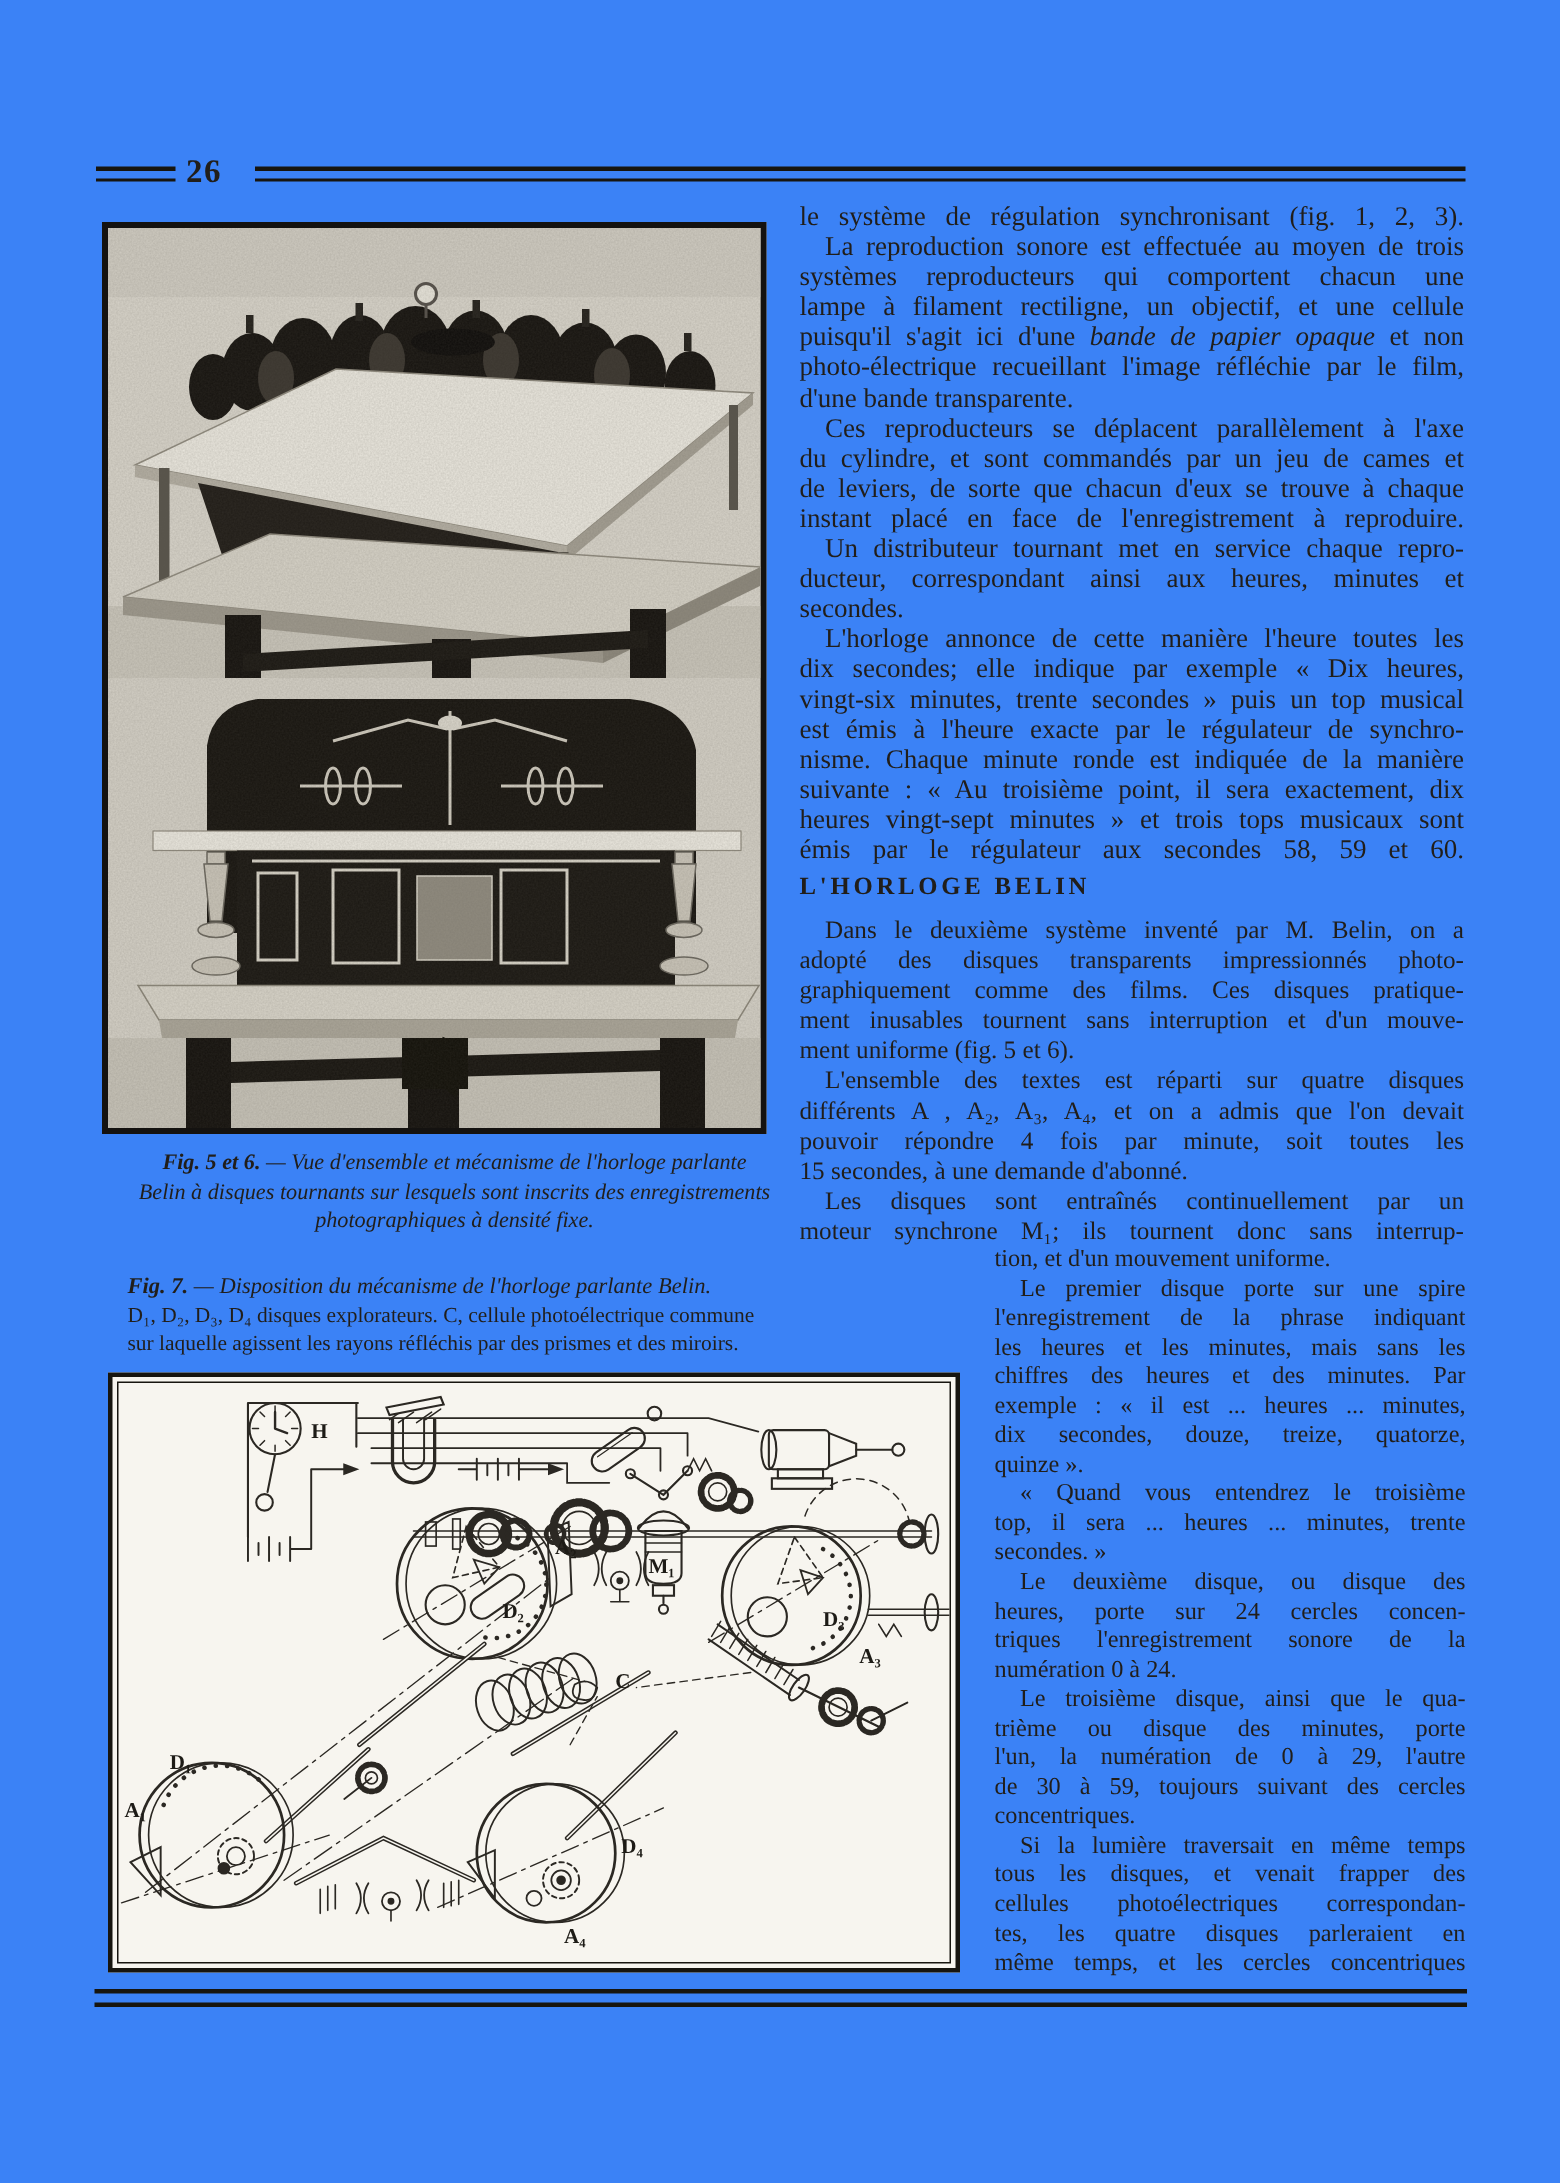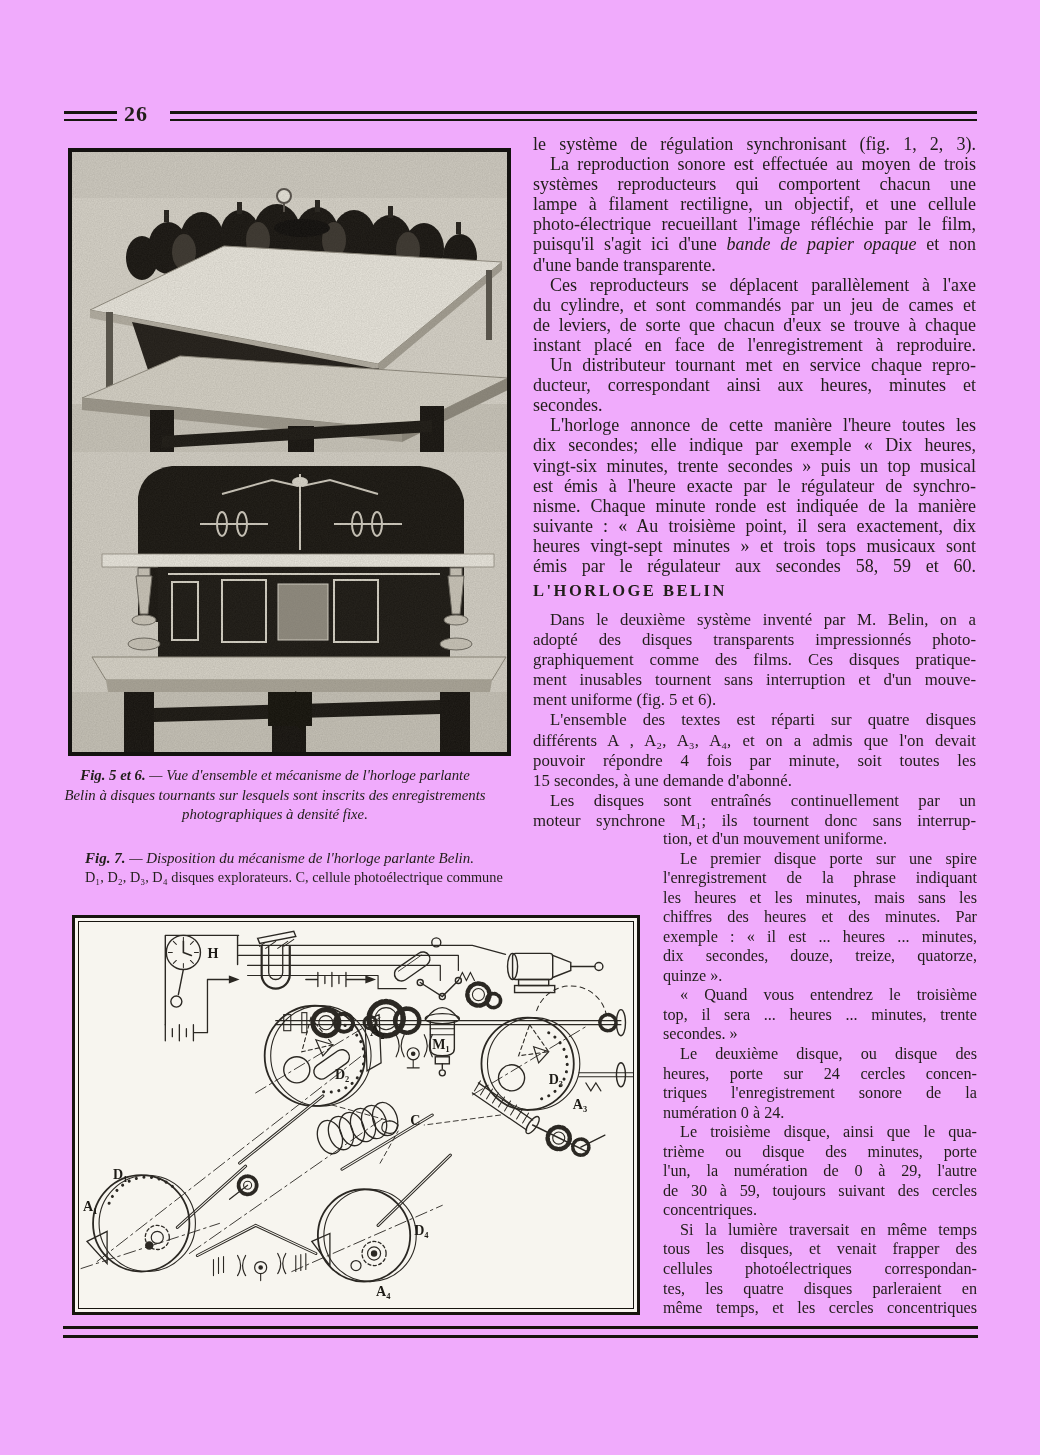--- a/index.html
+++ b/index.html
@@ -1,30 +1,30 @@
 <!DOCTYPE html>
 <html><head>
 <meta charset="utf-8">
 <style>
   html,body{margin:0;padding:0;background:#ddd;}
-  .page{position:relative;width:1040px;height:1455px;background:#f0abfc;
+  .page{position:relative;width:1040px;height:1455px;background:#3b82f6;
         font-family:"Liberation Serif", serif;color:#211e1a;overflow:hidden;}
   
   .dbl-rule{position:absolute;height:5px;border-top:3px solid #17150f;border-bottom:2px solid #17150f;}
   .rule-left{left:64px;top:111px;width:53px;}
   .rule-right{left:170px;top:111px;width:807px;}
   .page-num{position:absolute;left:124px;top:101px;font-size:22px;font-weight:bold;letter-spacing:1px;}
   .foot-rule{position:absolute;left:63px;top:1326px;width:915px;height:6px;
              border-top:3px solid #17150f;border-bottom:3px solid #17150f;}
   
   .photo{position:absolute;left:68px;top:148px;width:443px;height:608px;margin:0;
          border:4px solid #141210;box-sizing:border-box;background:#d7d3c9;}
   .photo svg{display:block;width:100%;height:100%;}
   
-  .caption56{position:absolute;left:46px;top:766px;width:458px;text-align:center;
+  .caption56{position:absolute;left:74px;top:766px;width:458px;text-align:center;
              font-style:italic;font-size:14.8px;line-height:19.5px;}
   .cap-lead{font-weight:bold;}
   .caption7{position:absolute;left:85px;top:848px;width:560px;}
   .cap7-title{font-style:italic;font-size:15px;line-height:20px;}
   .cap7-line{font-size:14.3px;line-height:18.6px;}
   
   .diagram{position:absolute;left:72px;top:915px;width:568px;height:400px;margin:0;
            box-sizing:border-box;border:3px solid #17150f;padding:3px;background:#f7f5ef;}
   .diagram-inner{width:100%;height:100%;border:1.6px solid #17150f;box-sizing:border-box;}
   .diagram svg{display:block;width:100%;height:100%;}
@@ -177,20 +177,21 @@
 
   <div class="caption56">
     <div><span class="cap-lead">Fig. 5 et 6.</span><span> — Vue d'ensemble et mécanisme de l'horloge parlante</span></div>
     <div>Belin à disques tournants sur lesquels sont inscrits des enregistrements</div>
     <div>photographiques à densité fixe.</div>
   </div>
 
   <div class="caption7">
     <div class="cap7-title"><span class="cap-lead">Fig. 7.</span><span> — Disposition du mécanisme de l'horloge parlante Belin.</span></div>
     <div class="cap7-line">D₁, D₂, D₃, D₄ disques explorateurs. C, cellule photoélectrique commune</div>
+    <div class="cap7-line">sur laquelle agissent les rayons réfléchis par des prismes et des miroirs.</div>
   </div>
 
   <figure class="diagram">
     <div class="diagram-inner">
       <svg viewBox="0 0 552 384">
         <g stroke="#2b2823" stroke-width="1.4" fill="none" stroke-linecap="round">
 
           <circle cx="104" cy="30" r="17"></circle>
           <path d="M104,15 v4 M104,41 v4 M89,30 h4 M115,30 h4 M94,19 l3,3 M111,38 l3,3 M114,19 l-3,3 M97,38 l-3,3" stroke-width="1"></path>
           <path d="M104,30 L104,19 M104,30 L112,33" stroke-width="1.6"></path>
@@ -361,22 +362,22 @@
         <text class="dlabel" x="296" y="372">A₄</text>
       </svg>
     </div>
   </figure>
 
   <section class="col wide">
       <div class="line">le système de régulation synchronisant (fig. 1, 2, 3).</div>
       <div class="line ind">La reproduction sonore est effectuée au moyen de trois</div>
       <div class="line">systèmes reproducteurs qui comportent chacun une</div>
       <div class="line">lampe à filament rectiligne, un objectif, et une cellule</div>
+      <div class="line"><span>puisqu'il s'agit ici d'une </span><span class="it">bande de papier opaque</span><span> et non</span></div>
       <div class="line">photo-électrique recueillant l'image réfléchie par le film,</div>
-      <div class="line"><span>puisqu'il s'agit ici d'une </span><span class="it">bande de papier opaque</span><span> et non</span></div>
       <div class="line end">d'une bande transparente.</div>
       <div class="line ind">Ces reproducteurs se déplacent parallèlement à l'axe</div>
       <div class="line">du cylindre, et sont commandés par un jeu de cames et</div>
       <div class="line">de leviers, de sorte que chacun d'eux se trouve à chaque</div>
       <div class="line">instant placé en face de l'enregistrement à reproduire.</div>
       <div class="line ind">Un distributeur tournant met en service chaque repro-</div>
       <div class="line">ducteur, correspondant ainsi aux heures, minutes et</div>
       <div class="line end">secondes.</div>
       <div class="line ind">L'horloge annonce de cette manière l'heure toutes les</div>
       <div class="line">dix secondes; elle indique par exemple « Dix heures,</div>

